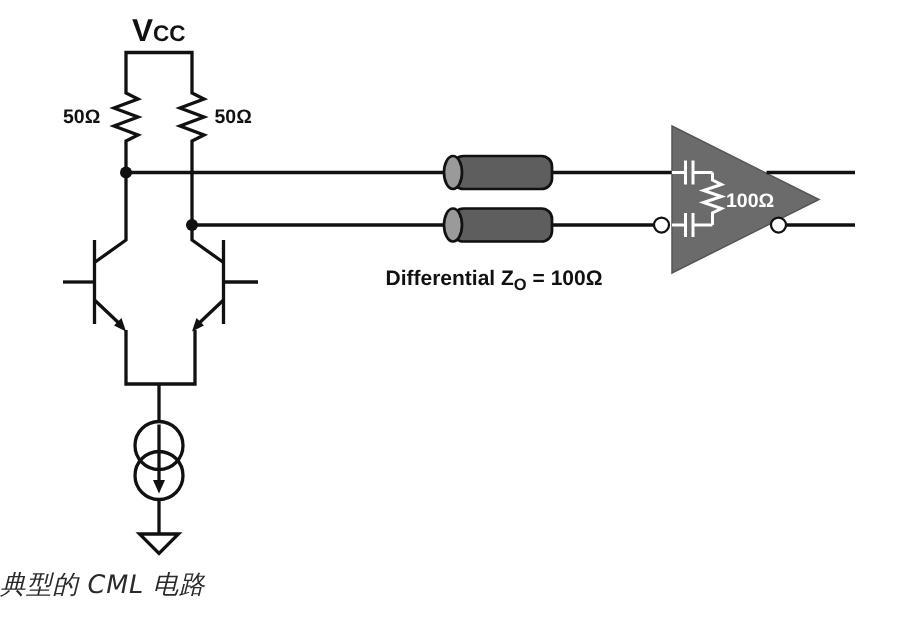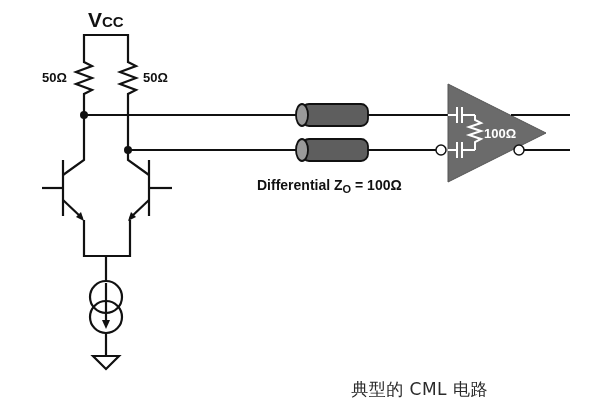--- a/index.html
+++ b/index.html
@@ -2,23 +2,23 @@
 <html><head>
   <meta charset="utf-8">
   <style>
     html, body { margin: 0; padding: 0; background: #ffffff; }
     body { width: 600px; height: 417px; position: relative; overflow: hidden; }
     #diagram { position: absolute; left: 0; top: 0; }
     .wire { stroke: #111111; stroke-width: 2.2; fill: none; }
     .lbl { font-family: "Liberation Sans", sans-serif; font-weight: bold; fill: #111111; }
     .caption {
       position: absolute; left: 0; width: 488px; top: 378px;
-      text-align: right;
+      text-align: left;
       font-family: "DejaVu Sans", sans-serif;
-      font-size: 17px; color: #2a2a2a; letter-spacing: 0.5px;
+      font-size: 17px; color: #2a2a2a; letter-spacing: 0.5px; font-style: italic;
     }
   </style>
 </head>
 <body>
 
 <svg id="diagram" width="600" height="417" viewBox="0 0 600 417" xmlns="http://www.w3.org/2000/svg">
 
   <text class="lbl" x="88" y="27" font-size="21">
     <tspan>V</tspan><tspan font-size="15">CC</tspan>
   </text>

